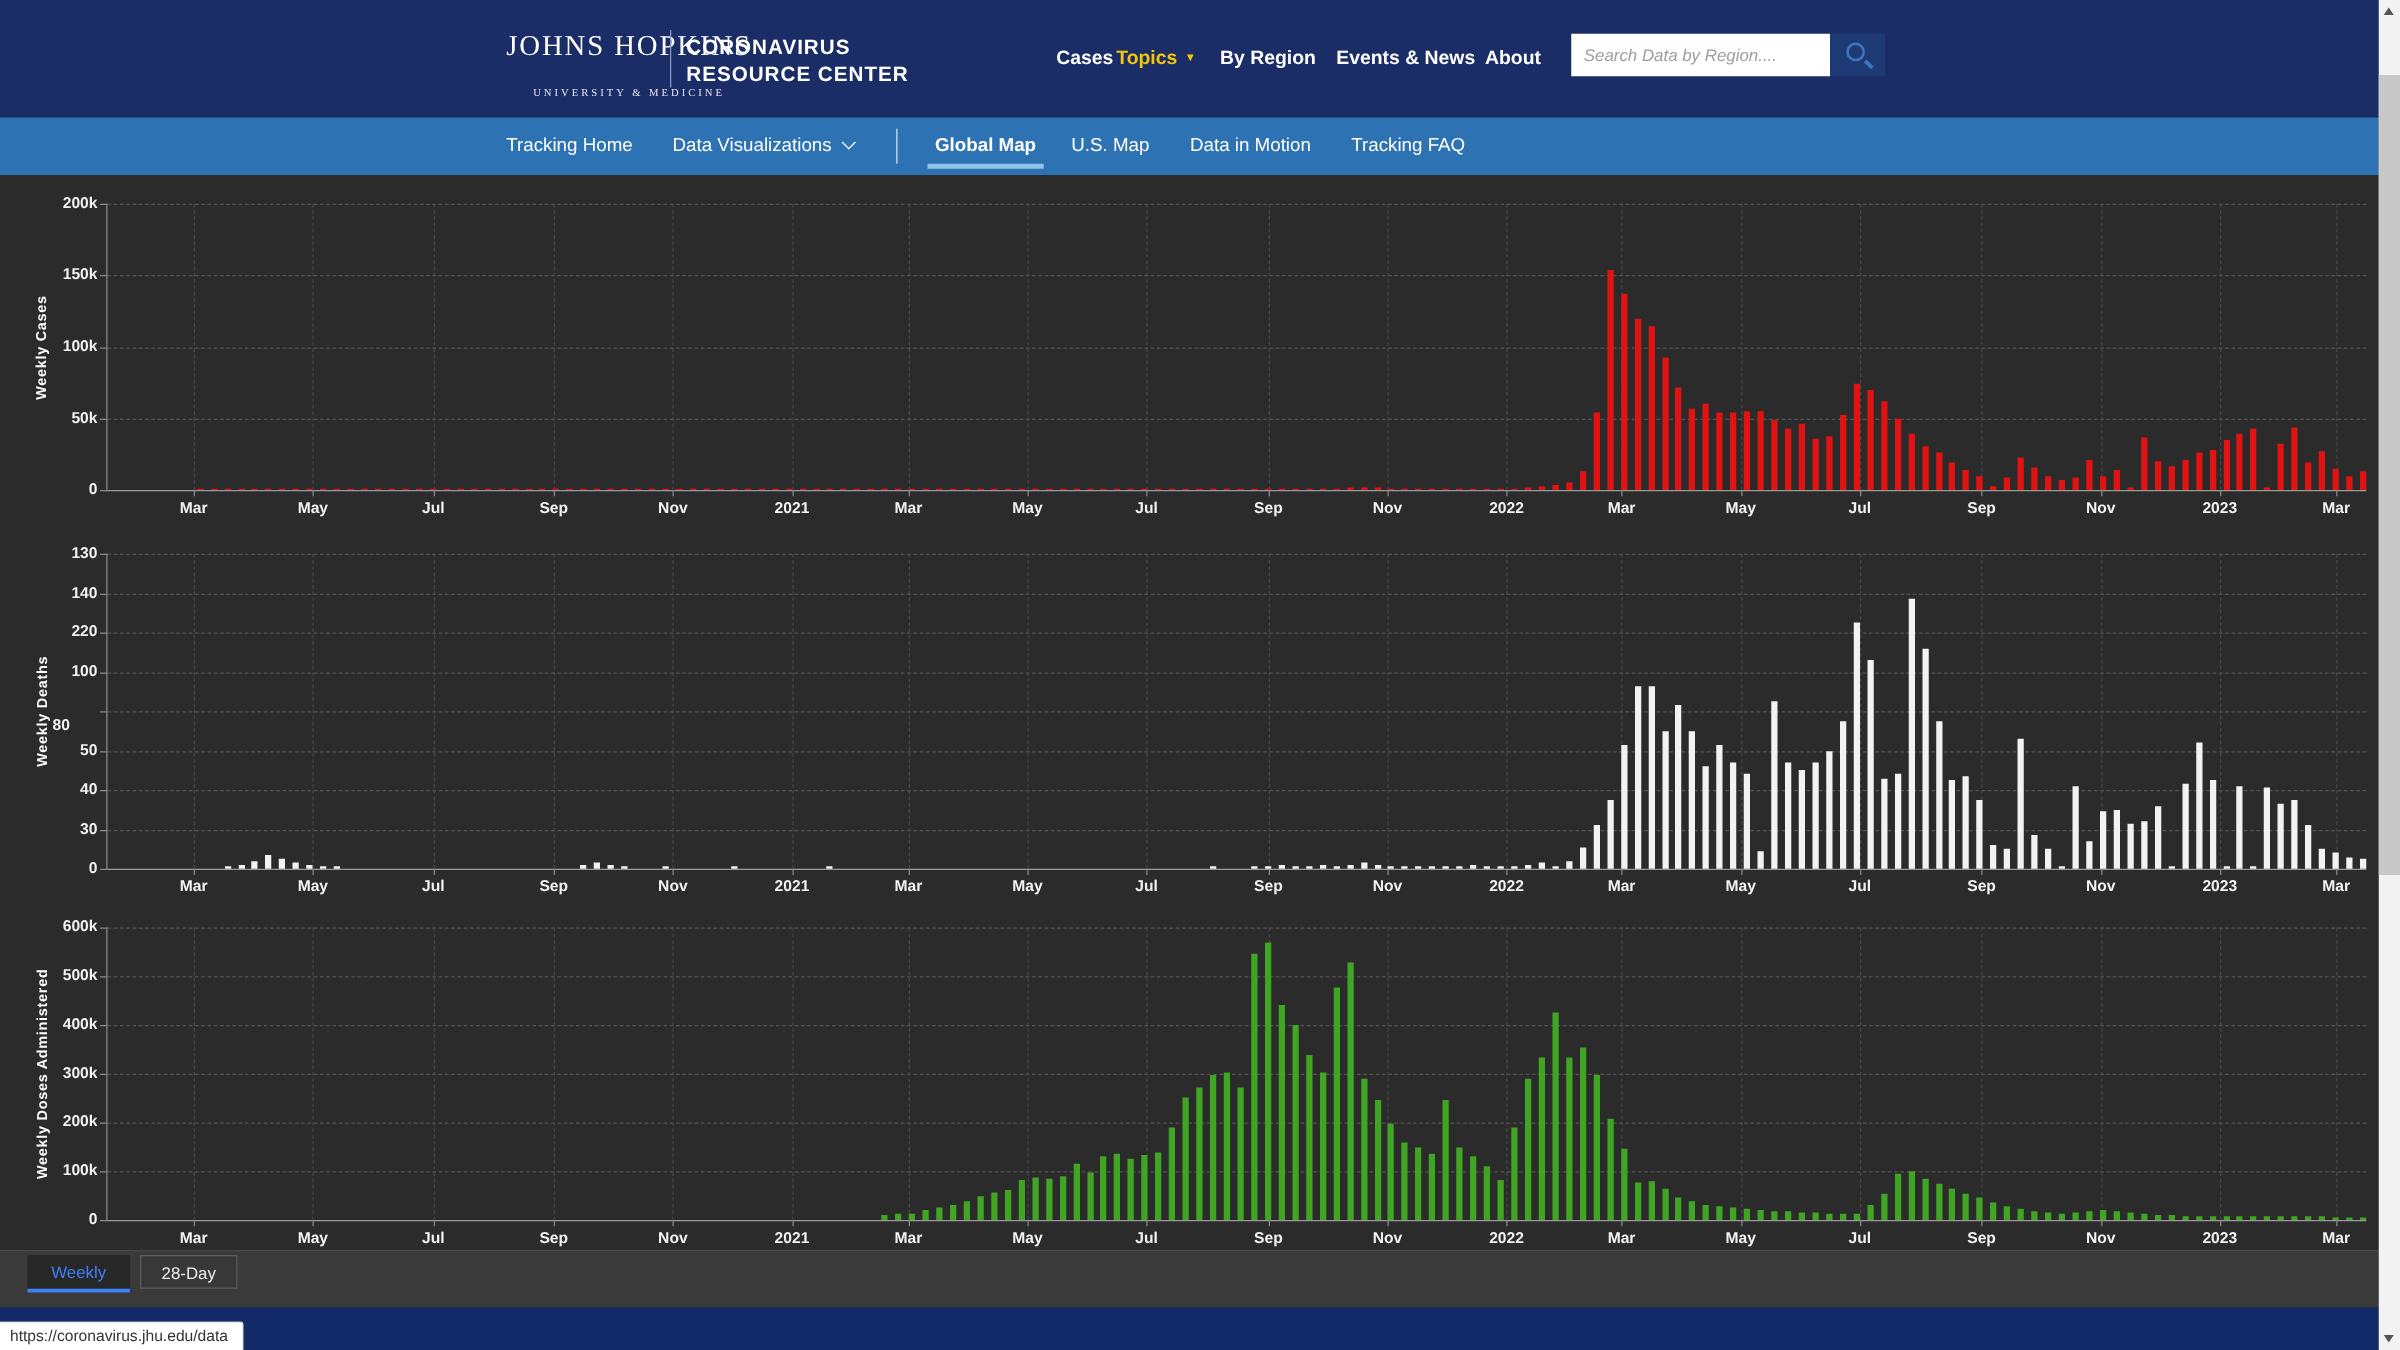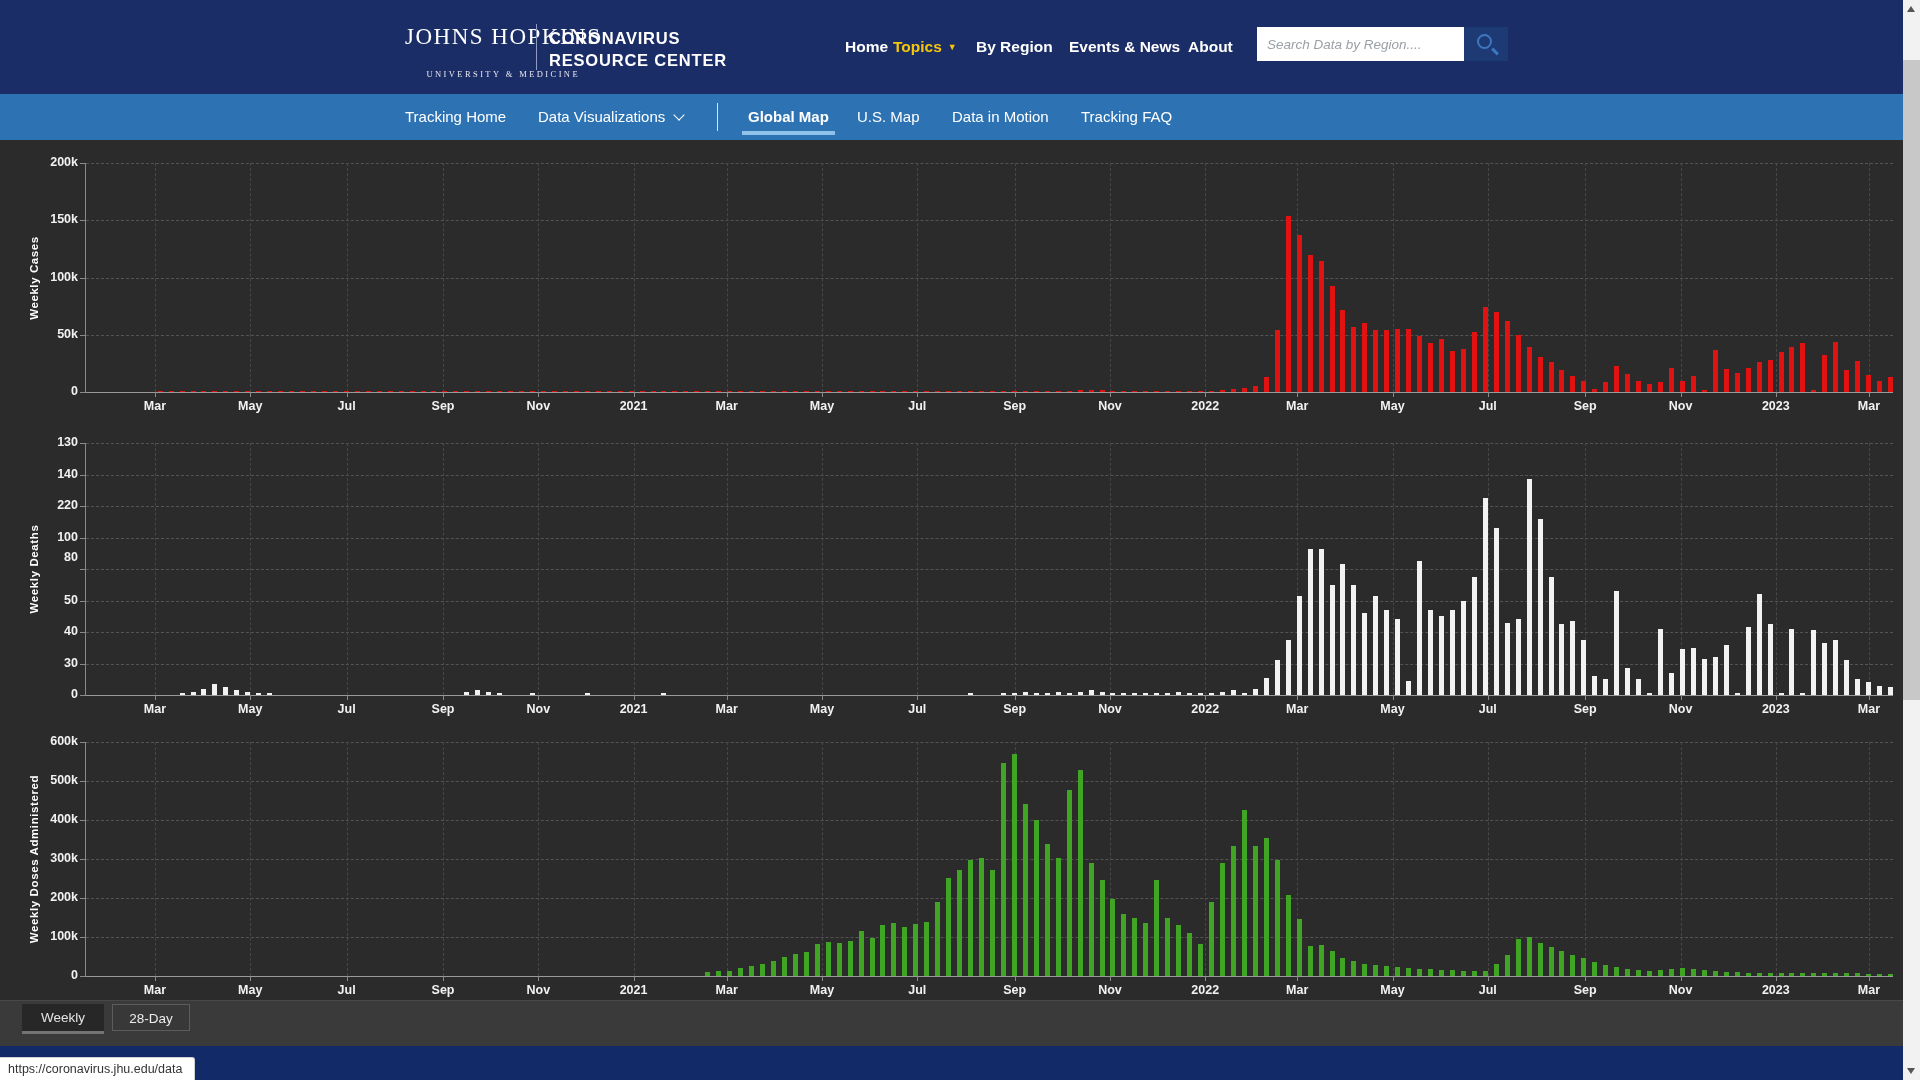--- a/index.html
+++ b/index.html
@@ -40,21 +40,21 @@
   .xtickmark{position:absolute;width:1px;height:5px;background:#8a8a8a;}
   .yticklab{position:absolute;left:-66px;width:58px;text-align:right;font-size:12.5px;color:#f2f2f2;font-weight:600;}
   .xticklab{position:absolute;transform:translateX(-50%);font-size:12.5px;color:#f2f2f2;font-weight:600;white-space:nowrap;}
   .xticklab.bold{font-weight:700;}
   .ytitle{position:absolute;left:-64px;width:24px;top:0;display:flex;align-items:center;justify-content:center;}
   .ytitle span{transform:rotate(-90deg);white-space:nowrap;color:#fff;font-size:11.5px;font-weight:700;letter-spacing:.6px;}
   .bar{position:absolute;bottom:0;}
   
   .tabrow{position:absolute;top:1000px;left:0;width:1903px;height:46px;background:#3a3a3a;border-top:1px solid #484848;box-sizing:border-box;}
   .tab{position:absolute;top:3px;height:27px;line-height:27px;text-align:center;font-size:13.5px;color:#ececec;cursor:pointer;box-sizing:border-box;}
-  .tab.active{background:#272727;color:#e5e5e5;border-bottom:3px solid #737373;height:30px;}
+  .tab.active{background:#272727;color:#3b82f6;border-bottom:3px solid #3b82f6;height:30px;}
   .tab.plain{border:1px solid #5c5c5c;background:#383838;}
   .footer{position:absolute;top:1046px;left:0;width:1903px;height:34px;background:#132a68;}
   .tooltip{position:absolute;left:0;top:1057px;height:23px;background:#fff;color:#333;font-size:12.5px;
            line-height:23px;padding:0 12px 0 8px;border:1px solid #cfcfcf;border-left:none;border-bottom:none;
            border-top-right-radius:3px;box-sizing:border-box;}
   
   .scroll{position:absolute;right:0;top:0;width:17px;height:1080px;background:#f2f2f2;}
   .thumb{position:absolute;left:0;top:60px;width:17px;height:640px;background:#c8c8c8;cursor:pointer;}
   .sarr{position:absolute;left:4px;width:0;height:0;border-left:4.5px solid transparent;border-right:4.5px solid transparent;cursor:pointer;}
   .sarr.up{top:6px;border-bottom:6px solid #555;}
@@ -66,21 +66,21 @@
 <div class="hdr">
   <div class="logo">
     <div class="l1">JOHNS HOPKINS</div>
     <div class="l2">UNIVERSITY &amp; MEDICINE</div>
   </div>
   <div class="hdr-div"></div>
   <div class="brand">
     <div>CORONAVIRUS</div>
     <div>RESOURCE CENTER</div>
   </div>
-  <div class="nav-item" style="left:845px">Home</div>
+  <div class="nav-item" style="left:845px">Cases</div>
   <div class="nav-item gold" style="left:893px">
     <span>Topics</span><span class="caret">▼</span>
   </div>
   <div class="nav-item" style="left:976px">By Region</div>
   <div class="nav-item" style="left:1069px">Events &amp; News</div>
   <div class="nav-item" style="left:1188px">About</div>
   <input class="search" type="text" placeholder="Search Data by Region...." style="">
   <button class="sbtn">
     <span class="mag"></span>
     <span class="mag-h"></span>
@@ -345,21 +345,21 @@
       <div class="ytickmark" style="top: 220.5px;"></div>
       <div class="yticklab" style="top: 212.5px;">30</div>
       <div class="gridh" style="top: 189px;"></div>
       <div class="ytickmark" style="top: 189px;"></div>
       <div class="yticklab" style="top: 181px;">40</div>
       <div class="gridh" style="top: 157.5px;"></div>
       <div class="ytickmark" style="top: 157.5px;"></div>
       <div class="yticklab" style="top: 149.5px;">50</div>
       <div class="gridh" style="top: 126px;"></div>
       <div class="ytickmark" style="top: 126px;"></div>
-      <div class="yticklab" style="top: 107px;">80</div>
+      <div class="yticklab" style="top: 130px; text-align: center;">80</div>
       <div class="gridh" style="top: 94.5px;"></div>
       <div class="ytickmark" style="top: 94.5px;"></div>
       <div class="yticklab" style="top: 86.5px;">100</div>
       <div class="gridh" style="top: 63px;"></div>
       <div class="ytickmark" style="top: 63px;"></div>
       <div class="yticklab" style="top: 55px;">220</div>
       <div class="gridh" style="top: 31.5px;"></div>
       <div class="ytickmark" style="top: 31.5px;"></div>
       <div class="yticklab" style="top: 23.5px;">140</div>
       <div class="gridh" style="top: 0px;"></div>

